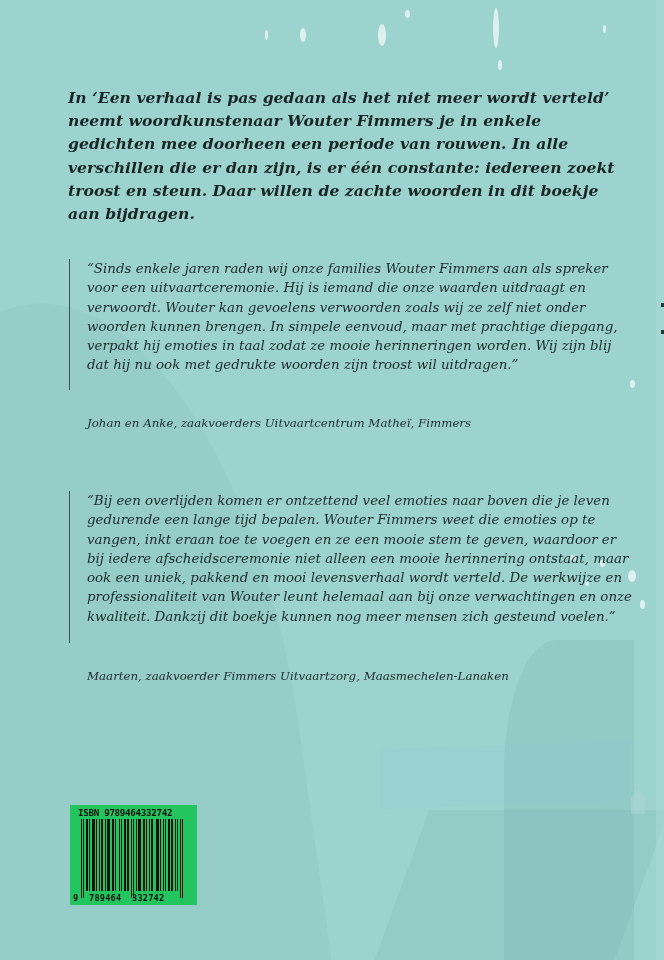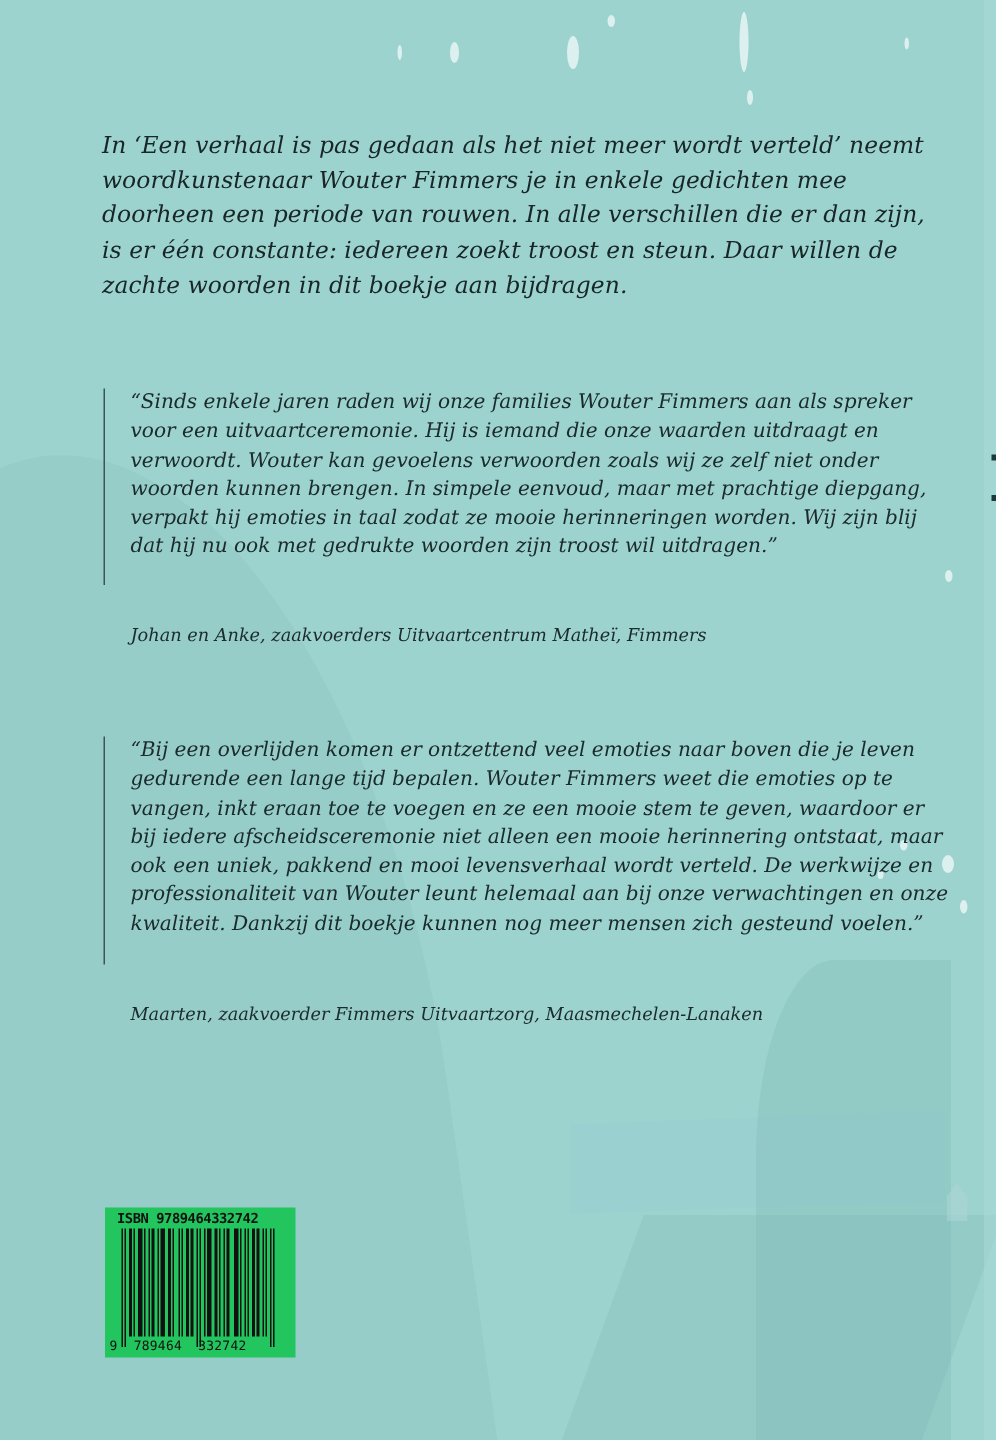--- a/index.html
+++ b/index.html
@@ -90,21 +90,21 @@
       inset: 0;
       z-index: 1;
     }
     .intro {
       position: absolute;
       left: 68px;
       top: 86px;
       width: 560px;
       margin: 0;
       font-style: italic;
-      font-weight: normal;
+      font-weight: bold;
       font-size: 15.6px;
       line-height: 23.2px;
       letter-spacing: 0.05px;
       color: #182627;
     }
     .quote-block {
       position: absolute;
       left: 69px;
       width: 560px;
     }
@@ -177,21 +177,21 @@
       height: 72px;
       margin-right: 1px;
     }
     .barcode .bars span.long { height: 79px; }
     .barcode .isbn-bottom {
       position: absolute;
       left: 3px;
       top: 88px;
       font-family: "DejaVu Sans Mono", "Liberation Mono", monospace;
       font-size: 8.6px;
-      font-weight: normal;
+      font-weight: bold;
       color: #111;
       white-space: pre;
       letter-spacing: 0.2px;
       line-height: 10px;
     }
   </style>
 </head>
 <body>
 
 <div class="bg">

